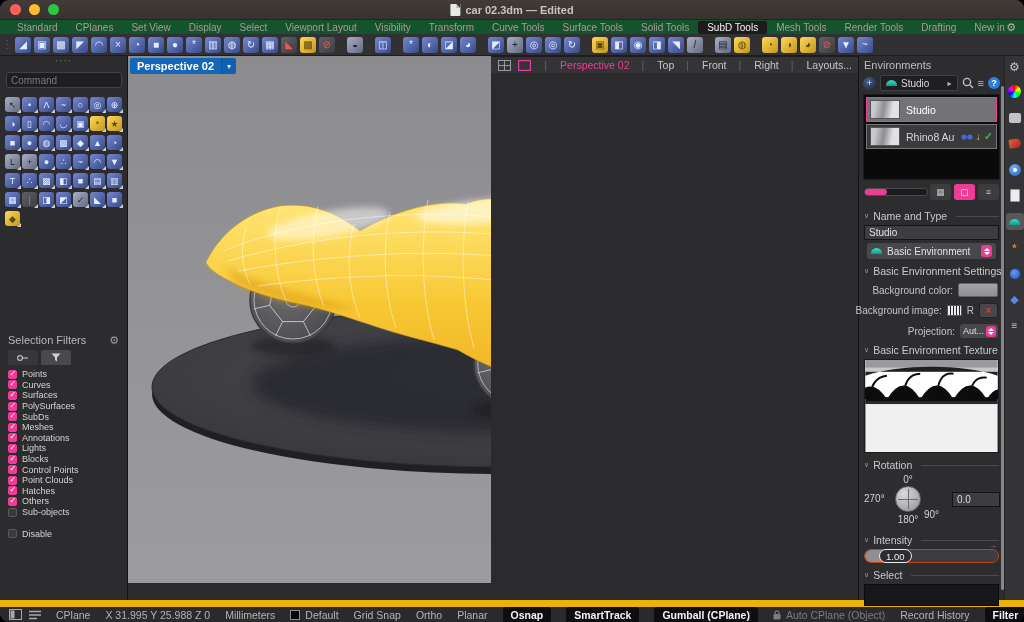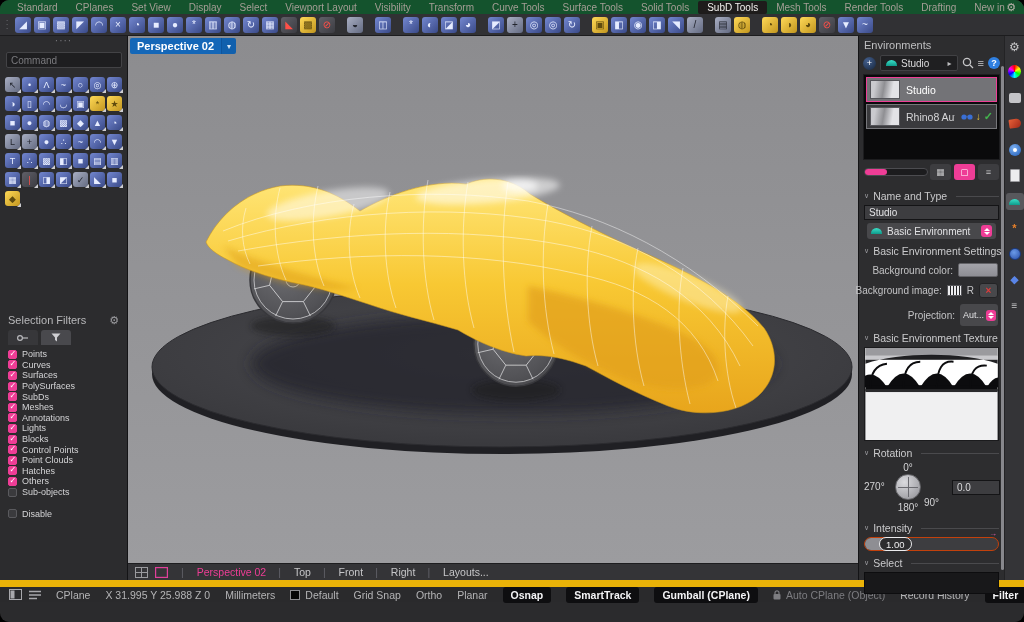--- a/index.html
+++ b/index.html
@@ -53,21 +53,21 @@
   .sf-tab{width:30px;height:15px;background:#37373a;border-radius:3px 3px 0 0;display:flex;align-items:center;justify-content:center;}
   .sf-tab.active{background:#49494d;}
   .sf-list{padding-top:4px;}
   .sf-row{display:flex;align-items:center;gap:5px;padding:0 8px;height:10.6px;font-size:9px;color:#d4d4d6;}
   .cb{width:9px;height:9px;border-radius:2px;background:#3a3a3d;border:1px solid #5a5a5e;position:relative;flex:none;}
   .cb.checked{background:var(--accent-pink);border-color:var(--accent-pink);}
   .cb.checked::after{content:"✓";color:#fff;font-size:8px;position:absolute;top:-2px;left:0.5px;}
   .disable-row{margin-top:11px;}
 
   
-  .center{flex:1;display:flex;flex-direction:column;min-width:0;text-align:center;}
+  .center{flex:1;display:flex;flex-direction:row;min-width:0;text-align:center;}
   .viewport{position:relative;flex:1;overflow:hidden;}
   .scene{position:absolute;inset:0;display:block;}
   .vp-label{position:absolute;top:2px;left:2px;display:flex;cursor:default;}
   .vp-label .name{background:var(--accent-blue);color:#fff;font-size:11px;font-weight:bold;padding:2px 7px;border-radius:2px 0 0 2px;}
   .vp-caret{background:#1160ad;color:#d7e6f6;font-size:8px;padding:0 5px;border-left:1px solid #0e549c;border-radius:0 2px 2px 0;display:flex;align-items:center;}
   .vp-tabs{height:17px;background:#343437;border-top:1px solid #1d1d1f;display:flex;align-items:center;padding-left:7px;font-size:10.5px;}
   .vt-icon{display:flex;align-items:center;margin-right:7px;}
   .vt-tab{color:#c6c6c8;padding:0 6px;white-space:nowrap;}
   .vt-tab::before{content:"|";color:#62626a;margin-right:13px;}
   .vt-tab.active{color:var(--accent-pink);}
@@ -104,21 +104,21 @@
   .nt-input{margin:1px 5px 3px;width:135px;height:15px;background:#3d3d40;border:1px solid #141416;color:#e2e2e4;font-size:10px;padding:0 4px;display:flex;align-items:center;}
   .type-select{margin:0 8px 2px;height:16px;background:#48484b;border-radius:3px;display:flex;align-items:center;gap:5px;padding:0 4px;color:#e2e2e4;font-size:10px;}
   .stepper{margin-left:auto;width:11px;height:12px;background:var(--accent-pink);border-radius:3px;display:flex;flex-direction:column;align-items:center;justify-content:center;gap:1px;flex:none;}
   .stepper i{display:block;width:0;height:0;border-style:solid;}
   .stepper .up{border-width:0 3px 3px 3px;border-color:transparent transparent #fff transparent;}
   .stepper .dn{border-width:3px 3px 0 3px;border-color:#fff transparent transparent transparent;}
   .setting-row{display:flex;align-items:center;justify-content:flex-end;gap:5px;margin:6px 6px;font-size:10px;color:#c3c3c5;white-space:nowrap;}
   .color-swatch{width:40px;height:14px;background:linear-gradient(#a4a4aa,#8e8e94);border:1px solid #636367;border-radius:2px;flex:none;}
   .img-thumb{width:15px;height:11px;background:repeating-linear-gradient(90deg,#ececee 0 2px,#232325 2px 3px);border:1px solid #555559;flex:none;}
   .x-btn{width:19px;height:15px;background:#48484b;border:1px solid #232325;border-radius:3px;color:#e03c3c;font-weight:bold;font-size:10px;display:flex;align-items:center;justify-content:center;flex:none;}
-  .proj-select{width:38px;height:22px;background:#48484b;border-radius:3px;color:#e0e0e2;font-size:9px;display:flex;align-items:center;padding:0 3px;gap:2px;}
+  .proj-select{width:38px;height:14px;background:#48484b;border-radius:3px;color:#e0e0e2;font-size:9px;display:flex;align-items:center;padding:0 3px;gap:2px;}
   .proj-select .stepper{width:10px;height:11px;}
   .tex-preview{margin:2px 5px;width:135px;height:94px;border:1px solid #1b1b1d;}
   .tex-preview svg{display:block;width:100%;height:100%;}
   .rotation-area{position:relative;margin:2px 5px 0;height:54px;font-size:10px;color:#d4d4d6;}
   .rot-top{position:absolute;top:0;left:16px;width:56px;text-align:center;}
   .rot-bottom{position:absolute;top:40px;left:16px;width:56px;text-align:center;}
   .rot-left{position:absolute;top:19px;left:0;}
   .rot-right{position:absolute;top:35px;left:60px;}
   .dial{position:absolute;top:12px;left:31px;width:26px;height:26px;border-radius:50%;background:radial-gradient(circle at 35% 30%,#dadade,#8e8e94);border:1px solid #66666a;}
   .dial::before{content:"";position:absolute;left:50%;top:2px;bottom:2px;width:1px;background:#6a6a70;}
@@ -154,20 +154,31 @@
   .sb-pill{background:#0e0e10;color:#f4f4f6;font-weight:bold;padding:2px 8px;border-radius:3px;}
   .sb-dim{color:#7d7d81;display:flex;align-items:center;gap:5px;}
   .layer-chip{display:flex;align-items:center;gap:5px;}
   .layer-swatch{width:10px;height:10px;background:#060606;border:1px solid #8c8c90;}
 </style>
 </head>
 <body>
 
 <div class="window">
 
+  <div class="titlebar">
+    <div class="traffic">
+      <span class="tl close"></span>
+      <span class="tl min"></span>
+      <span class="tl max"></span>
+    </div>
+    <div class="title-wrap">
+      <span class="doc-icon"></span>
+      <span>car 02.3dm — Edited</span>
+    </div>
+  </div>
 
   <div class="menubar">
     <div class="menu-tabs">
 
         <span class="menu-tab">Standard</span>
 
         <span class="menu-tab">CPlanes</span>
 
         <span class="menu-tab">Set View</span>
 

